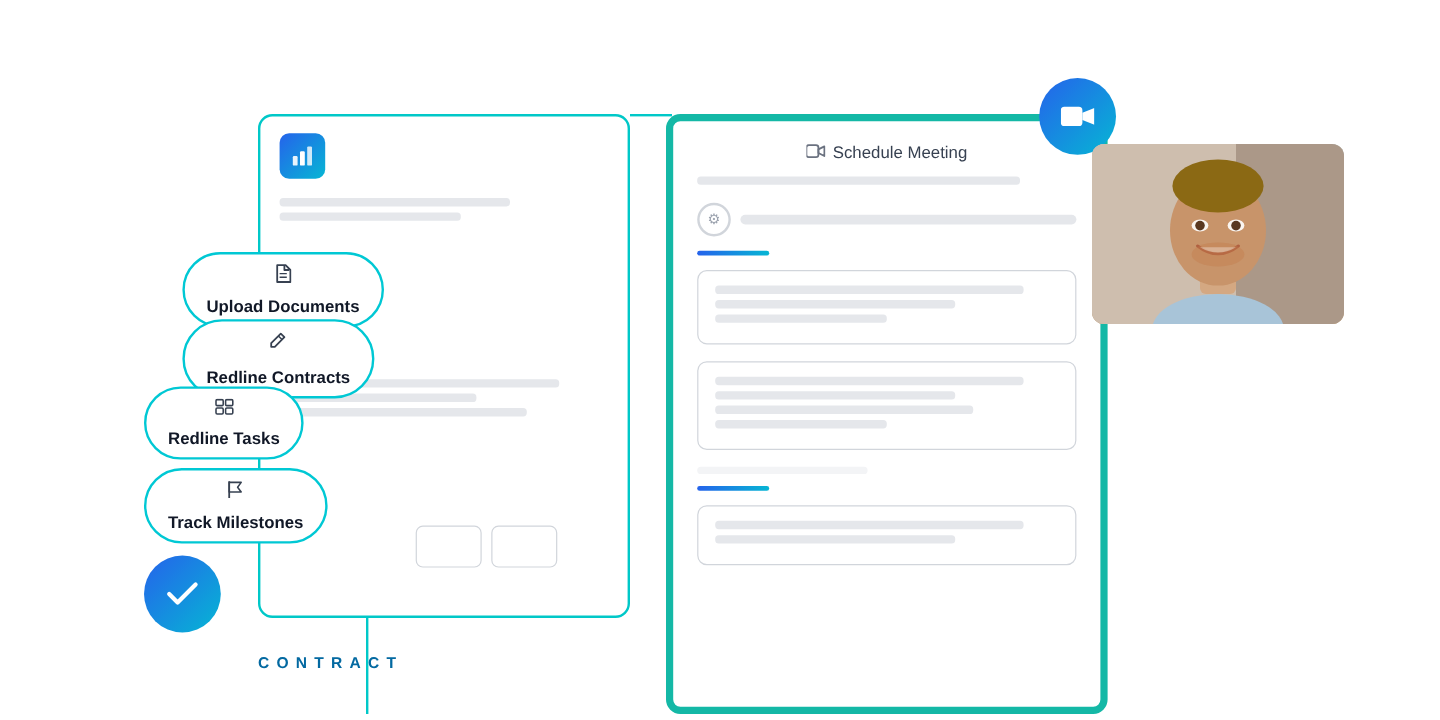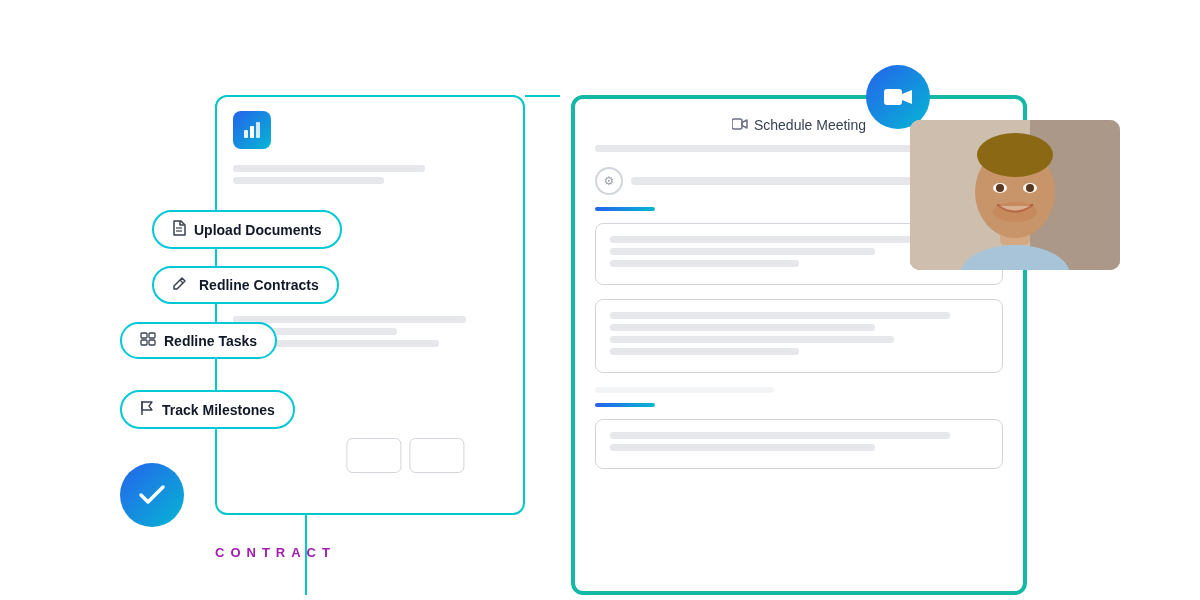--- a/index.html
+++ b/index.html
@@ -47,26 +47,25 @@
       justify-content: center;
       color: white;
       font-size: 16px;
     }
 
     
     .right-window {
       position: absolute;
       left: 555px;
       top: 95px;
-      width: 456px;
+      width: 368px;
       height: 500px;
-      border: 4px solid #14b8a6;
+      border: 6px solid #14b8a6;
       border-radius: 12px;
       background: #fff;
-      margin-left: 16px;
     }
 
     .right-window-header {
       display: flex;
       align-items: center;
       justify-content: center;
       padding: 18px 16px 12px;
       gap: 8px;
     }
 
@@ -149,20 +148,21 @@
       gap: 8px;
       background: #fff;
       border: 2px solid #00c8d4;
       border-radius: 50px;
       padding: 8px 18px;
       font-weight: 700;
       font-size: 14px;
       color: #111827;
       white-space: nowrap;
       cursor: pointer;
+      flex-direction: column;
     }
 
     .pill-icon {
       font-size: 14px;
       color: #374151;
     }
 
     
     .pill-upload {
       left: 152px;
@@ -202,21 +202,21 @@
     }
 
     
     .contract-text {
       position: absolute;
       left: 215px;
       top: 545px;
       letter-spacing: 6px;
       font-weight: 700;
       font-size: 13px;
-      color: #a21caf;
+      color: #0369a1;
       text-transform: uppercase;
     }
 
     
     .video-circle {
       position: absolute;
       right: 270px;
       top: 65px;
       width: 64px;
       height: 64px;

